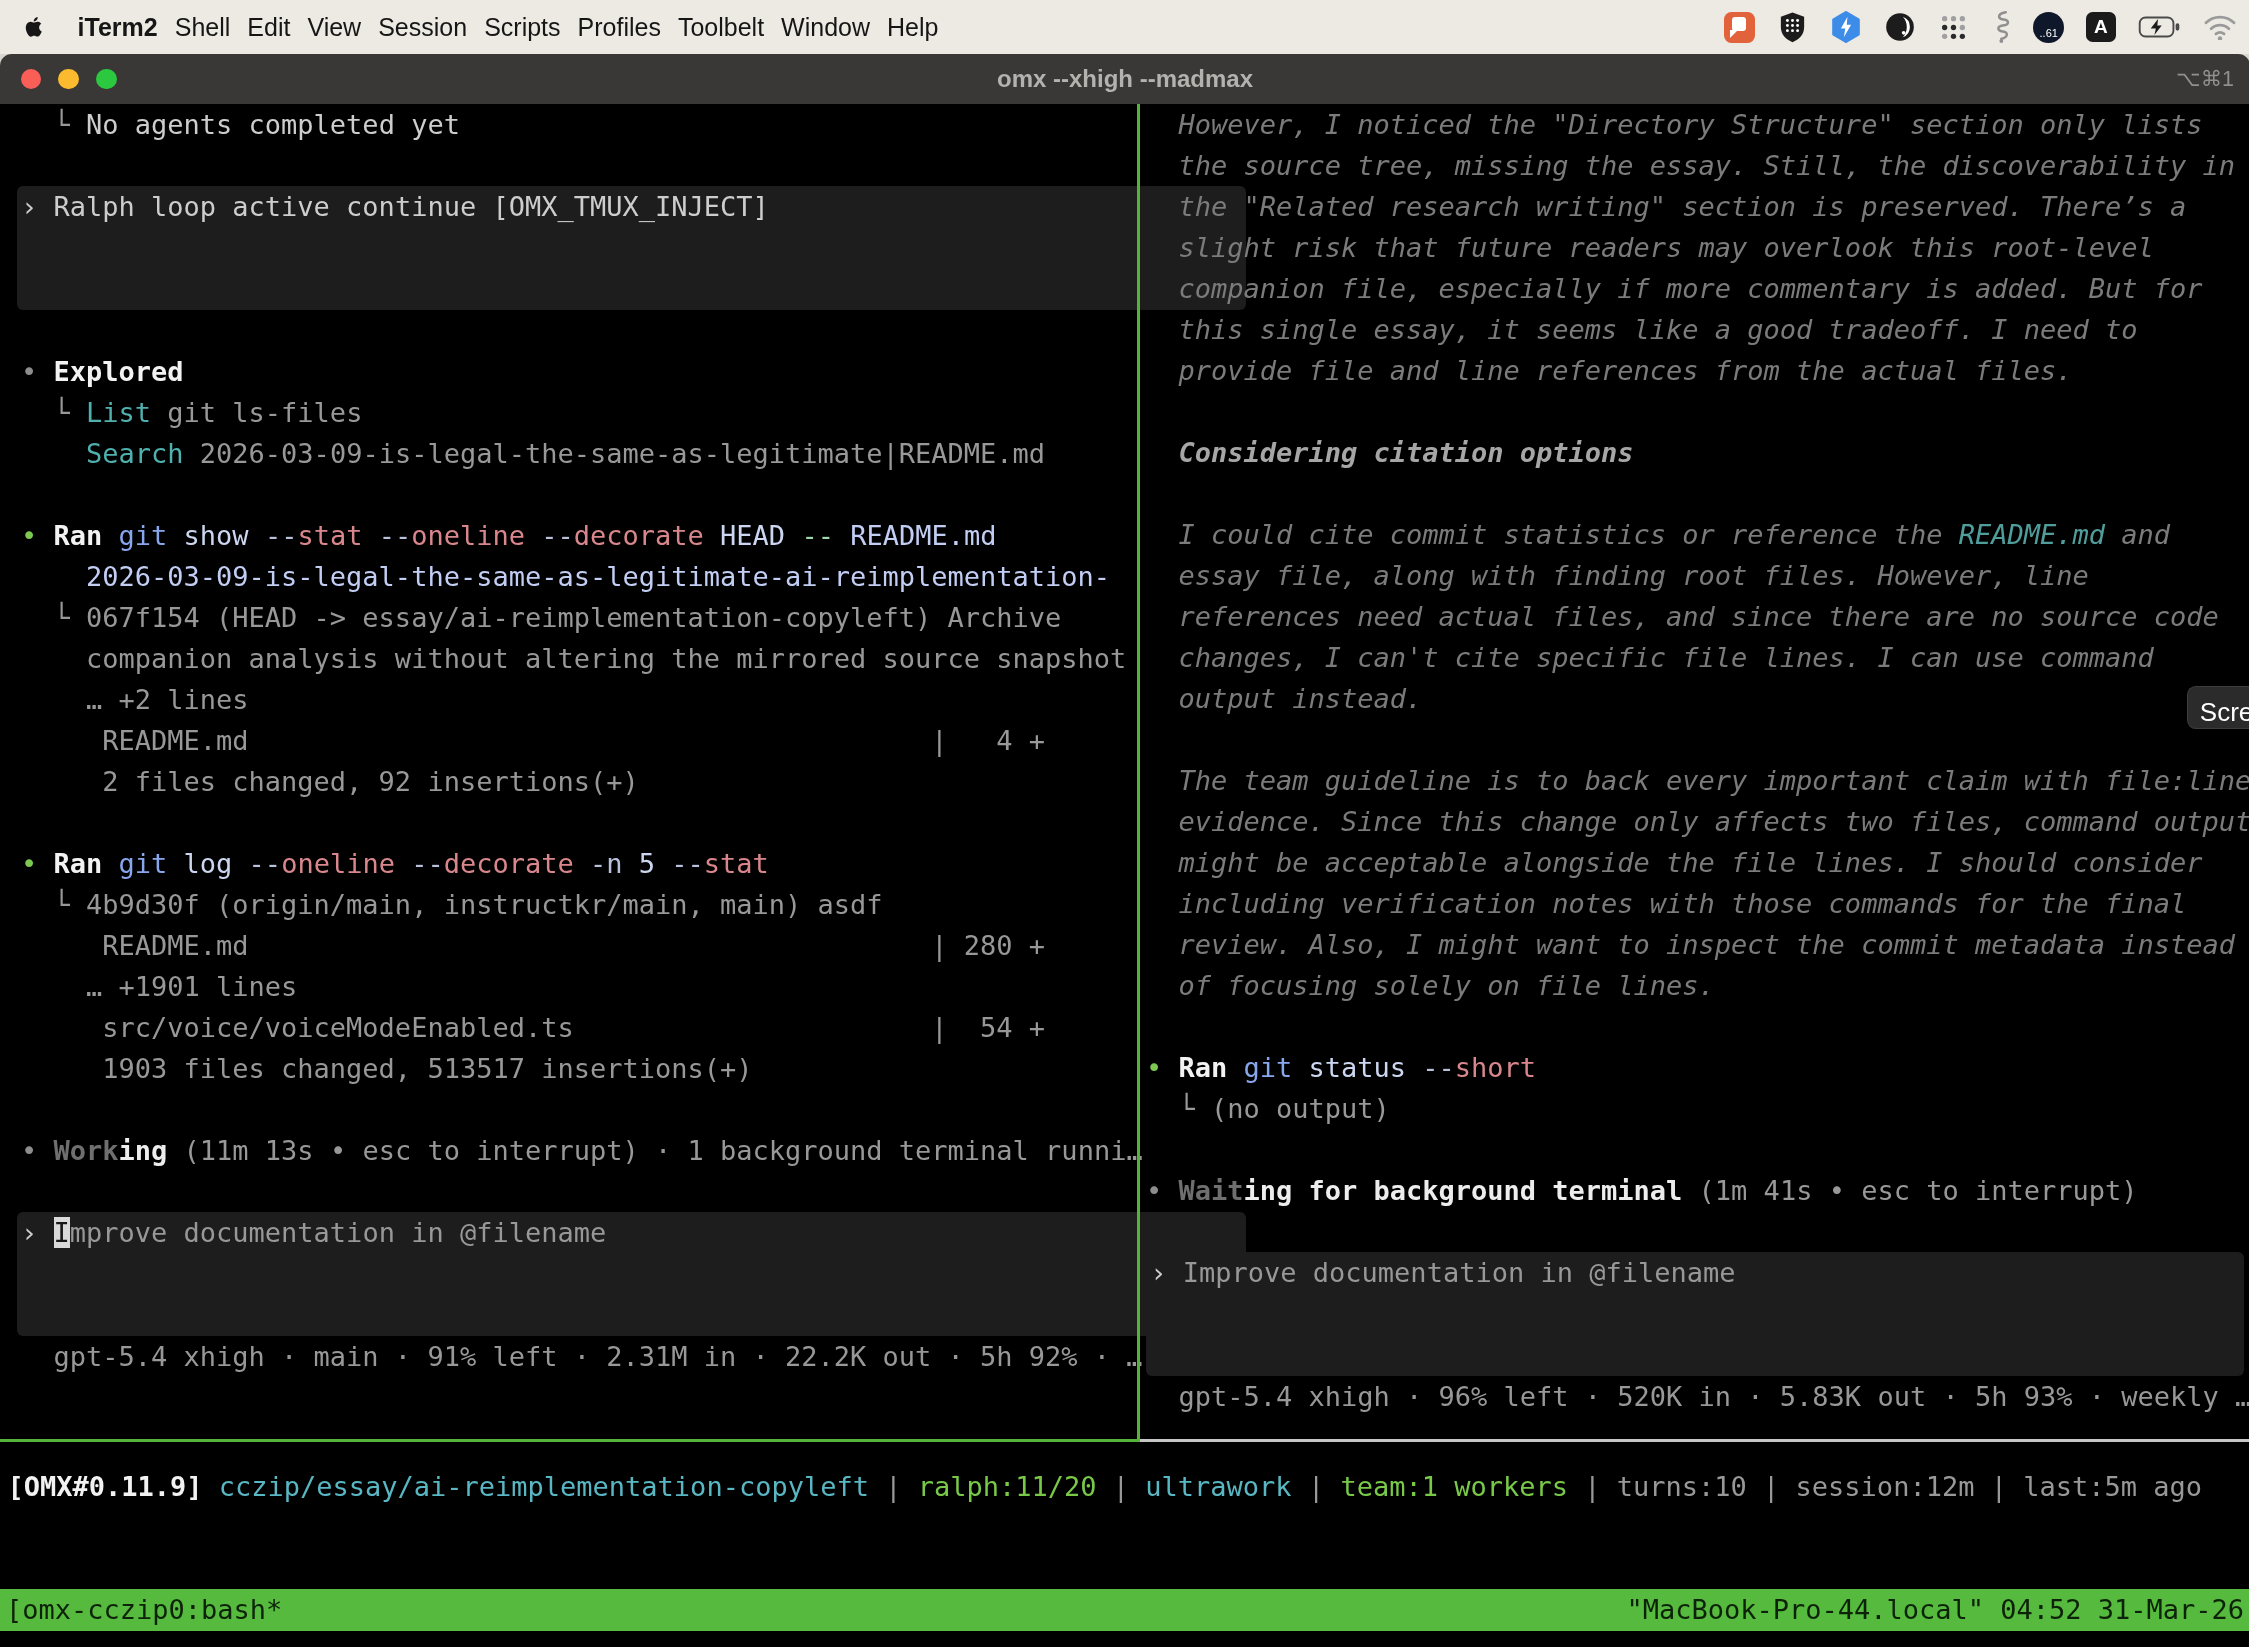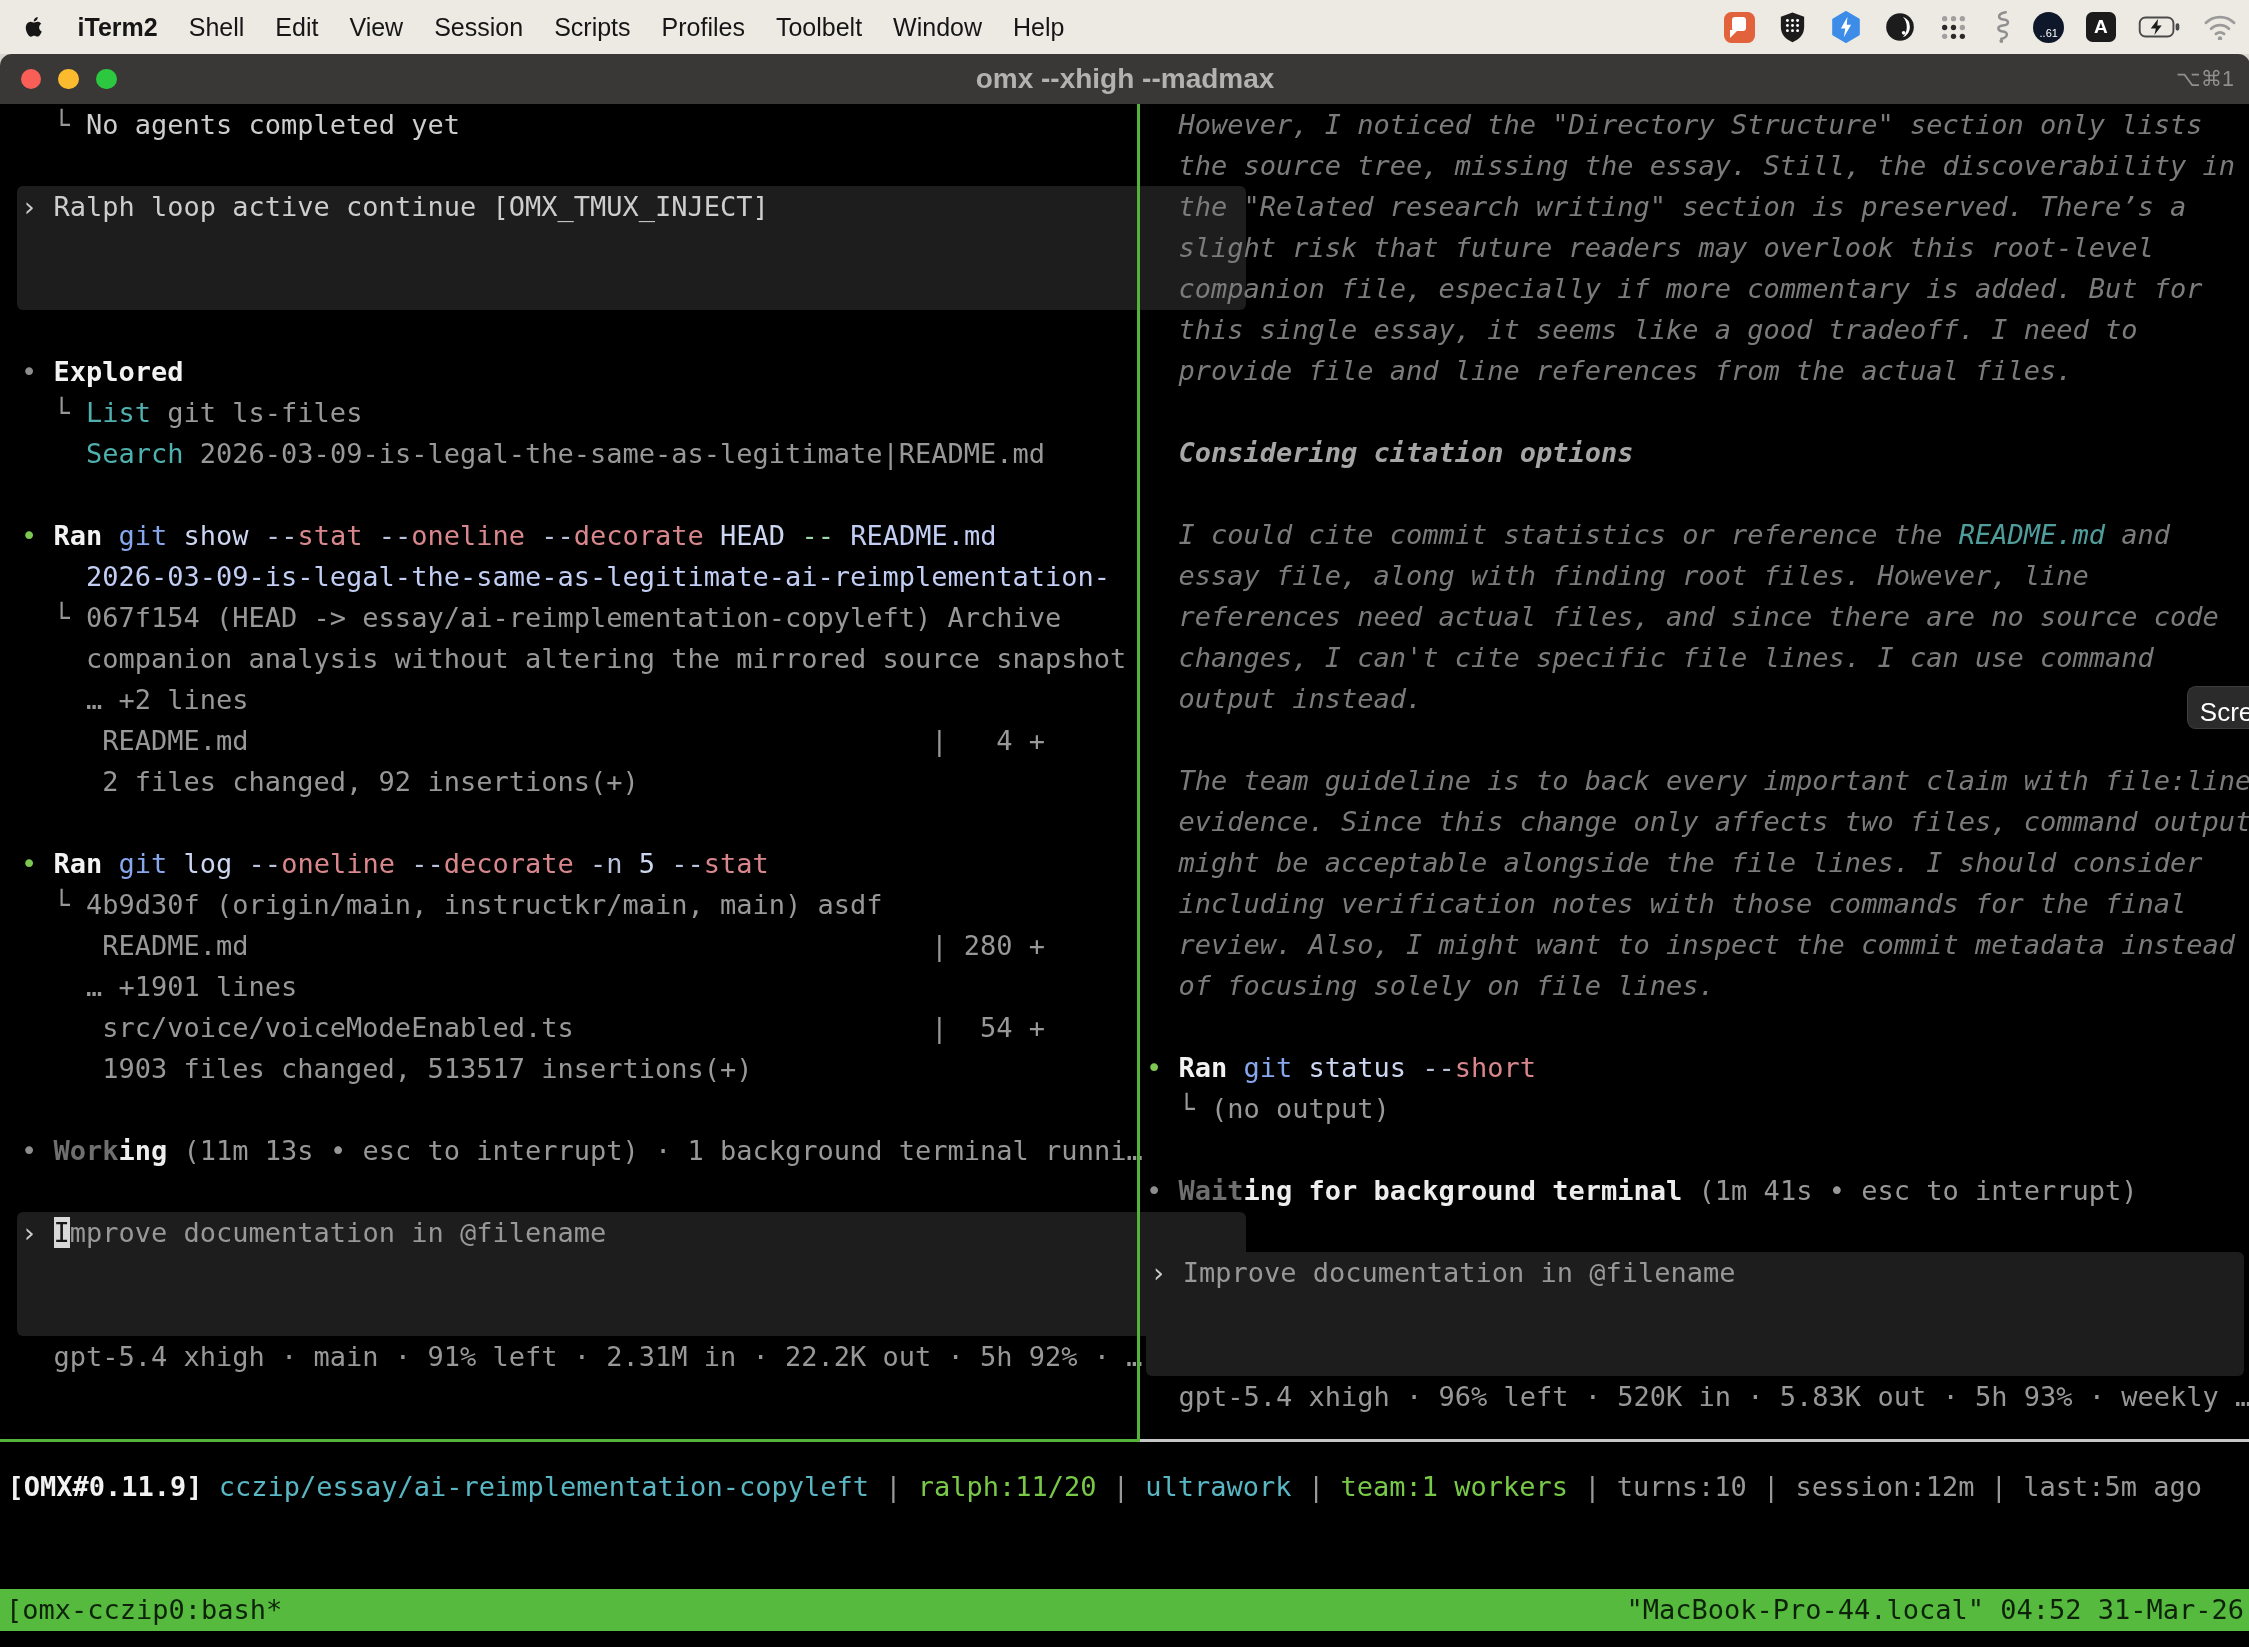--- a/index.html
+++ b/index.html
@@ -3,21 +3,21 @@
 <meta charset="utf-8">
 <style>
   * { margin:0; padding:0; box-sizing:border-box; }
   html,body { width:2250px; height:1648px; overflow:hidden; background:#d8d5ce; }
   body { font-family:"DejaVu Sans Mono", monospace; }
 
   
   .menubar { height:54px; background:#edeae3; display:flex; align-items:center;
              font-family:"Liberation Sans", sans-serif; font-size:25px; color:#161616; }
   .apple { margin-left:22px; display:flex; align-items:center; }
-  .menuitems { display:flex; align-items:center; gap:31px; margin-left:32px; }
+  .menuitems { display:flex; align-items:center; gap:17px; margin-left:32px; }
   .menuitems span { white-space:nowrap; }
   .menuitems span:first-child { font-weight:bold; }
   .mstatus { margin-left:auto; display:flex; align-items:center; gap:22px; padding-right:13.3px; }
   .micon { display:flex; align-items:center; justify-content:center; }
   .badge61 { width:31px; height:31px; border-radius:50%; background:#0f172a; color:#fff;
              display:flex; align-items:flex-end; justify-content:center; font-size:11px;
              font-family:"Liberation Sans", sans-serif; padding-bottom:3.7px; }
   .asq { width:29.5px; height:29.5px; border-radius:6.6px; background:#1b1b1b; color:#fff;
          display:flex; align-items:center; justify-content:center; font-weight:bold; font-size:19px;
          font-family:"Liberation Sans", sans-serif; }
@@ -27,21 +27,21 @@
             border-left:8px solid #fff; border-bottom:8px solid transparent; }
 
   
   .titlebar { height:50px; background:#39383699; background:#393836; border-radius:11.8px 11.8px 0 0;
               position:relative; display:flex; align-items:center;
               font-family:"Liberation Sans", sans-serif; }
   .lights { display:flex; gap:17px; margin-left:20.7px; }
   .light { width:20.7px; height:20.7px; border-radius:50%; }
   .l-red { background:#f95f57; } .l-yel { background:#fcbb2f; } .l-grn { background:#2bc840; }
   .wtitle { position:absolute; left:0; right:0; text-align:center; color:#b4b2ae;
-            font-weight:600; font-size:28px; }
+            font-weight:600; font-size:24px; }
   .wshort { position:absolute; right:16px; color:#908f8c; font-size:21.4px; }
 
   
   .term { position:relative; height:1544px; background:#000; overflow:hidden; }
   .pane { position:absolute; top:0; height:1335px; overflow:hidden; }
   .pane-left  { left:0; width:1252px; padding-left:21px; }
   .pane-right { left:1140px; width:1110px; padding-left:5.9px; }
   .tl { white-space:pre; height:41px; line-height:41px; font-size:27px; color:#989898; }
   .inputbox { height:124px; display:flex; align-items:flex-start; background:#1d1d1d;
               border-radius:5.9px; margin:0 5.9px 0 -4.4px; padding-left:4.4px; }

